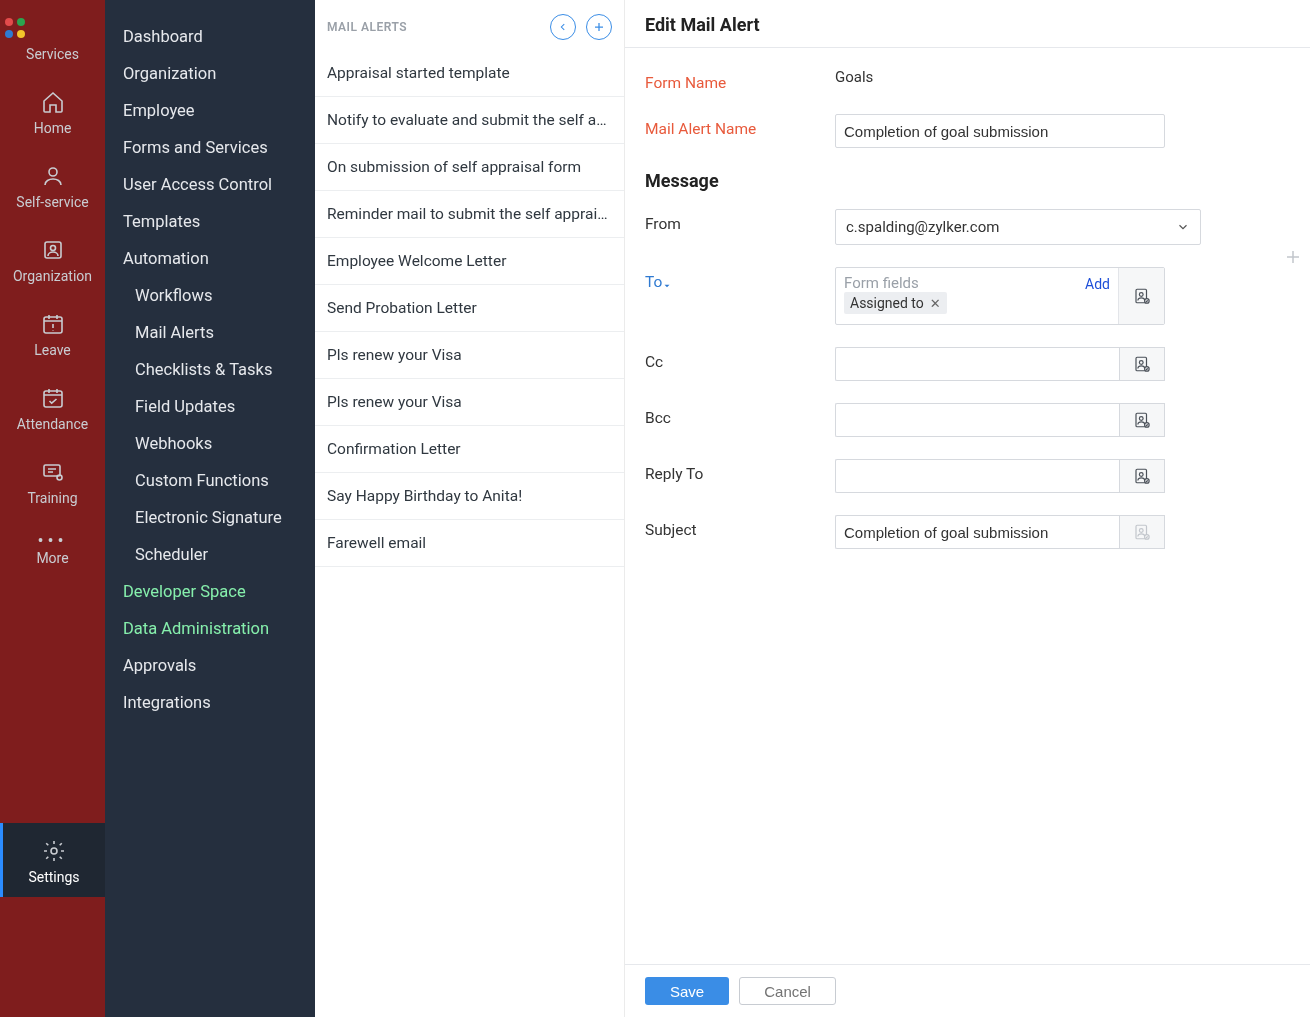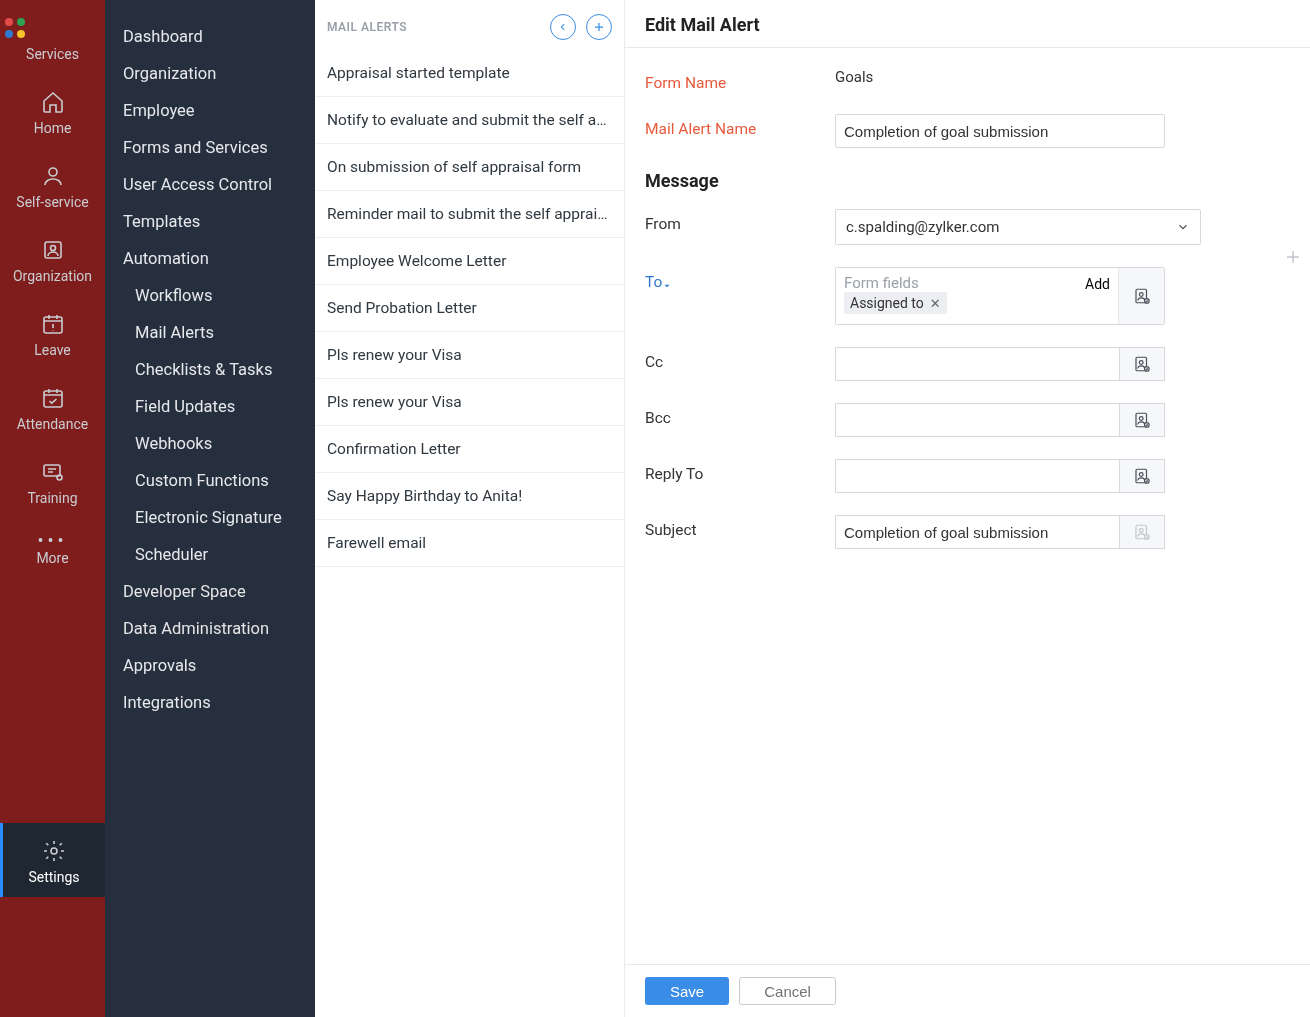--- a/index.html
+++ b/index.html
@@ -63,21 +63,21 @@
     color: #e6e8ec;
     padding-top: 18px;
   }
   .sidebar-item {
     padding: 9px 18px;
     font-size: 16.5px;
     cursor: pointer;
     color: #e6e8ec;
   }
   .sidebar-item.indent { padding-left: 30px; }
-  .sidebar-item.muted { color: #e5e5e5; }
+  .sidebar-item.muted { color: #86efac; }
 
   
   .listcol {
     width: 310px;
     border-right: 1px solid #ebebeb;
     background: #fff;
     display: flex;
     flex-direction: column;
   }
   .listcol-head {
@@ -195,21 +195,21 @@
   .tagbox .tagside {
     width: 46px;
     border-left: 1px solid #e3e5e9;
     background: #f6f7f8;
     display: flex; align-items: center; justify-content: center;
     cursor: pointer;
     color: #4a5058;
   }
   .tagbox .taghead { display:flex; justify-content:space-between; align-items:flex-end; }
   .tagbox .placeholder { color:#9aa0a8; font-size:15px;}
-  .tagbox .addlink { color:#000000; font-size:14px; cursor:pointer;}
+  .tagbox .addlink { color:#1d4ed8; font-size:14px; cursor:pointer;}
   .tag {
     display:inline-flex; align-items:center; gap:6px;
     background:#eceef1; padding:3px 6px; font-size:14px; color:#333;
     border-radius:2px;
   }
   .tag .x { color:#666; font-size:13px; cursor:pointer;}
   .inputgroup {
     width: 330px;
     display: flex;
   }

